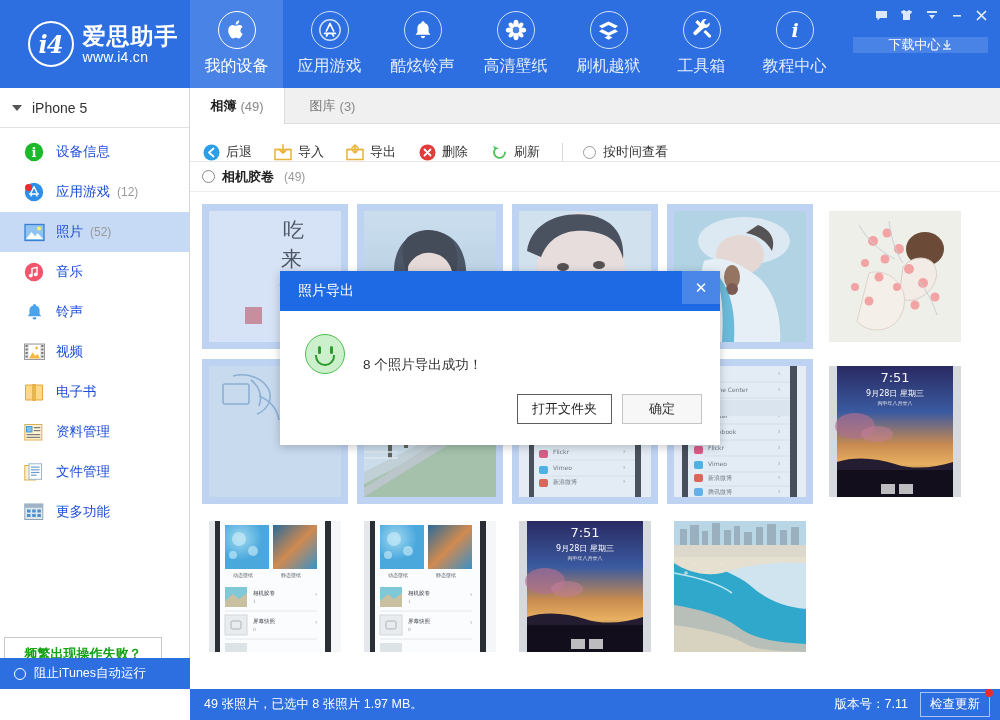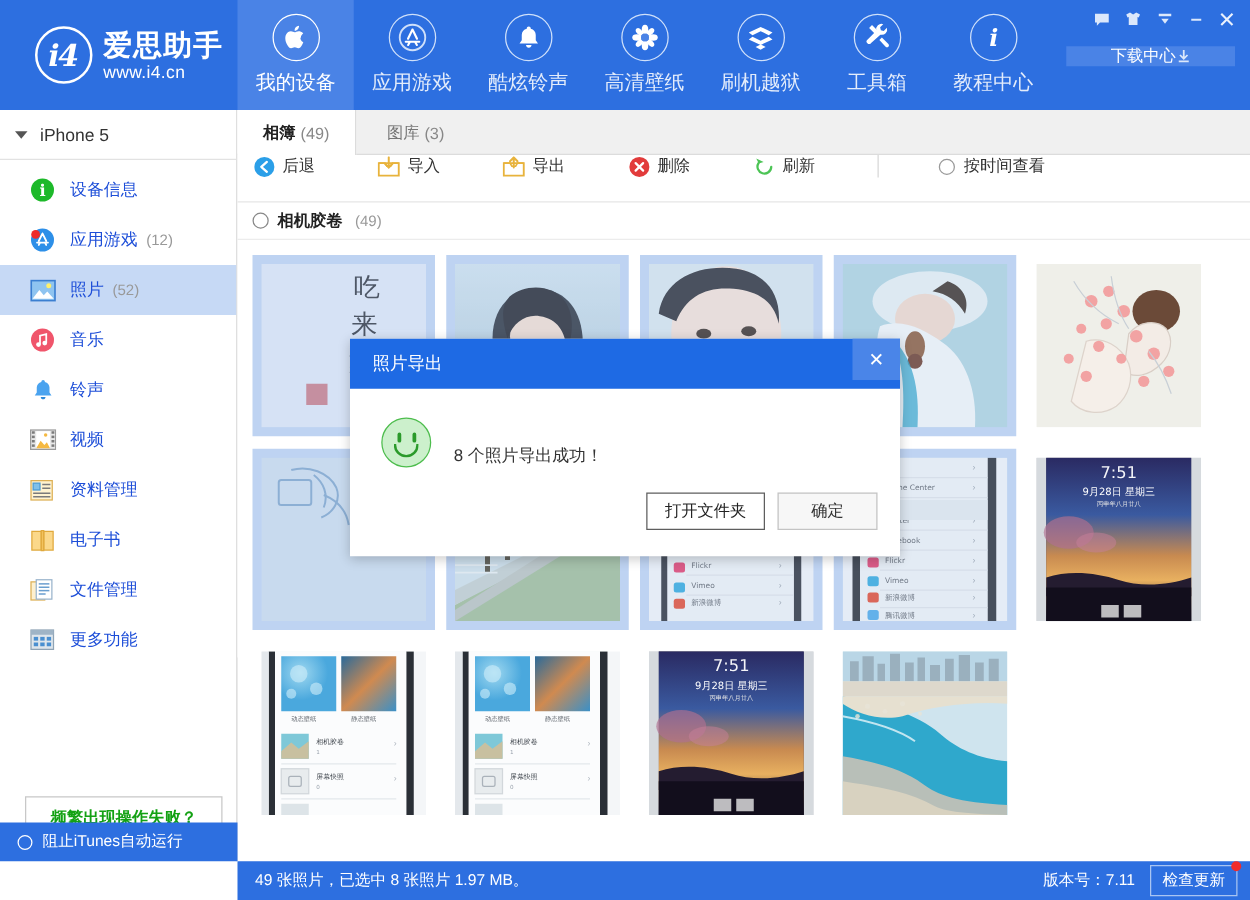--- a/index.html
+++ b/index.html
@@ -79,21 +79,21 @@
   }
   .side-item.active { background: #c6d9f5; }
   .side-ico { width: 22px; height: 22px; margin-right: 11px; flex: none;
     display: flex; align-items: center; justify-content: center; }
   .side-label { font-size: 13.5px; color: #1d4ed8; }
   .side-count { font-size: 12px; color: #999; margin-left: 7px; }
   .reddot { width: 7px; height: 7px; border-radius: 50%; background: #ee2b2b;
     position: absolute; margin-left: 2px; margin-top: -9px; }
 
   .help-btn {
-    position: absolute; left: 20px; bottom: 18px; width: 158px; height: 34px;
+    position: absolute; left: 4px; bottom: 18px; width: 158px; height: 34px;
     border: 1px solid #c8c8c8; background: #fff; color: #13a113;
     font-size: 13px; font-weight: bold; display: flex;
     align-items: center; justify-content: center; cursor: pointer;
   }
 
   .itunes-bar {
     position: absolute; left: 0; bottom: 0; width: 190px; height: 31px;
     background: #2d6fe0; color: #fff; display: flex; align-items: center;
     padding-left: 14px; font-size: 12.5px; cursor: pointer;
   }
@@ -109,22 +109,22 @@
     border-bottom: 1px solid #dcdcdc; }
   .tab {
     min-width: 95px; height: 36px; display: flex; align-items: center;
     justify-content: center; font-size: 13px; color: #777; cursor: pointer;
     padding: 0 16px;
   }
   .tab.active { background: #fff; color: #222; font-weight: bold;
     border-right: 1px solid #dcdcdc; }
   .tab .cnt { color: #888; font-weight: normal; margin-left: 4px; }
 
-  .toolbar { height: 38px; display: flex; align-items: flex-start;
-    padding-left: 12px; border-bottom: 1px solid #e6e6e6; gap: 28px; }
+  .toolbar { height: 38px; display: flex; align-items: flex-end;
+    padding-left: 12px; border-bottom: 1px solid #e6e6e6; }
   .tb-item { display: flex; align-items: center; cursor: pointer;
     margin-right: 22px; font-size: 13px; color: #333; }
   .tb-ico { width: 18px; height: 18px; margin-right: 6px; flex: none;
     display: flex; align-items: center; justify-content: center; }
   .tb-sep { width: 1px; height: 18px; background: #d8d8d8; margin: 0 20px 0 0; }
   .tb-radio { width: 13px; height: 13px; border-radius: 50%;
     border: 1.4px solid #999; margin-right: 7px; flex: none; }
 
   .album-row { height: 30px; display: flex; align-items: center;
     padding-left: 12px; border-bottom: 1px solid #ececec; }
@@ -387,41 +387,41 @@
               <rect x="5" y="2" width="11" height="13.5" fill="#fff"></rect>
               <path d="M5 15.5l3.5-6 3 3.4 2-2.2 2.5 4.8z" fill="#f5b942"></path>
               <circle cx="12.5" cy="5" r="1.4" fill="#f5b942"></circle>
             </svg>
           </span>
           <span class="side-label">视频</span>
         </div>
         <div class="side-item">
           <span class="side-ico">
             <svg width="20" height="19" viewBox="0 0 20 19">
+              <path d="M1.5 2h7.5v15H1.5z" fill="#fbd88a" stroke="#e0a93c"></path>
+              <path d="M11 2h7.5v15H11z" fill="#fbd88a" stroke="#e0a93c"></path>
+              <rect x="9" y="1.5" width="2" height="16" fill="#f3c35e" stroke="#e0a93c"></rect>
+            </svg>
+          </span>
+          <span class="side-label">电子书</span>
+        </div>
+        <div class="side-item">
+          <span class="side-ico">
+            <svg width="20" height="19" viewBox="0 0 20 19">
               <rect x="0.8" y="1.5" width="17" height="15.5" fill="#fff3d0" stroke="#ddb055"></rect>
               <rect x="2.5" y="3.5" width="5.5" height="5.5" fill="#7fc0ea" stroke="#4a9ad4"></rect>
               <g fill="#7b7b7b">
                 <rect x="9.8" y="4" width="6.5" height="1.2"></rect>
                 <rect x="9.8" y="7" width="6.5" height="1.2"></rect>
                 <rect x="2.5" y="11" width="13.8" height="1.2"></rect>
                 <rect x="2.5" y="13.8" width="13.8" height="1.2"></rect>
               </g>
             </svg>
           </span>
           <span class="side-label">资料管理</span>
-        </div>
-        <div class="side-item">
-          <span class="side-ico">
-            <svg width="20" height="19" viewBox="0 0 20 19">
-              <path d="M1.5 2h7.5v15H1.5z" fill="#fbd88a" stroke="#e0a93c"></path>
-              <path d="M11 2h7.5v15H11z" fill="#fbd88a" stroke="#e0a93c"></path>
-              <rect x="9" y="1.5" width="2" height="16" fill="#f3c35e" stroke="#e0a93c"></rect>
-            </svg>
-          </span>
-          <span class="side-label">电子书</span>
         </div>
         <div class="side-item">
           <span class="side-ico">
             <svg width="20" height="19" viewBox="0 0 20 19">
               <rect x="0.8" y="2.5" width="11" height="14.5" fill="#fdf0cf" stroke="#ddb055"></rect>
               <rect x="5" y="0.8" width="12.5" height="15.5" fill="#fff" stroke="#9ab4cc"></rect>
               <g fill="#6b9fd0">
                 <rect x="7" y="3.5" width="8.5" height="1.2"></rect>
                 <rect x="7" y="6.2" width="8.5" height="1.2"></rect>
                 <rect x="7" y="8.9" width="8.5" height="1.2"></rect>

